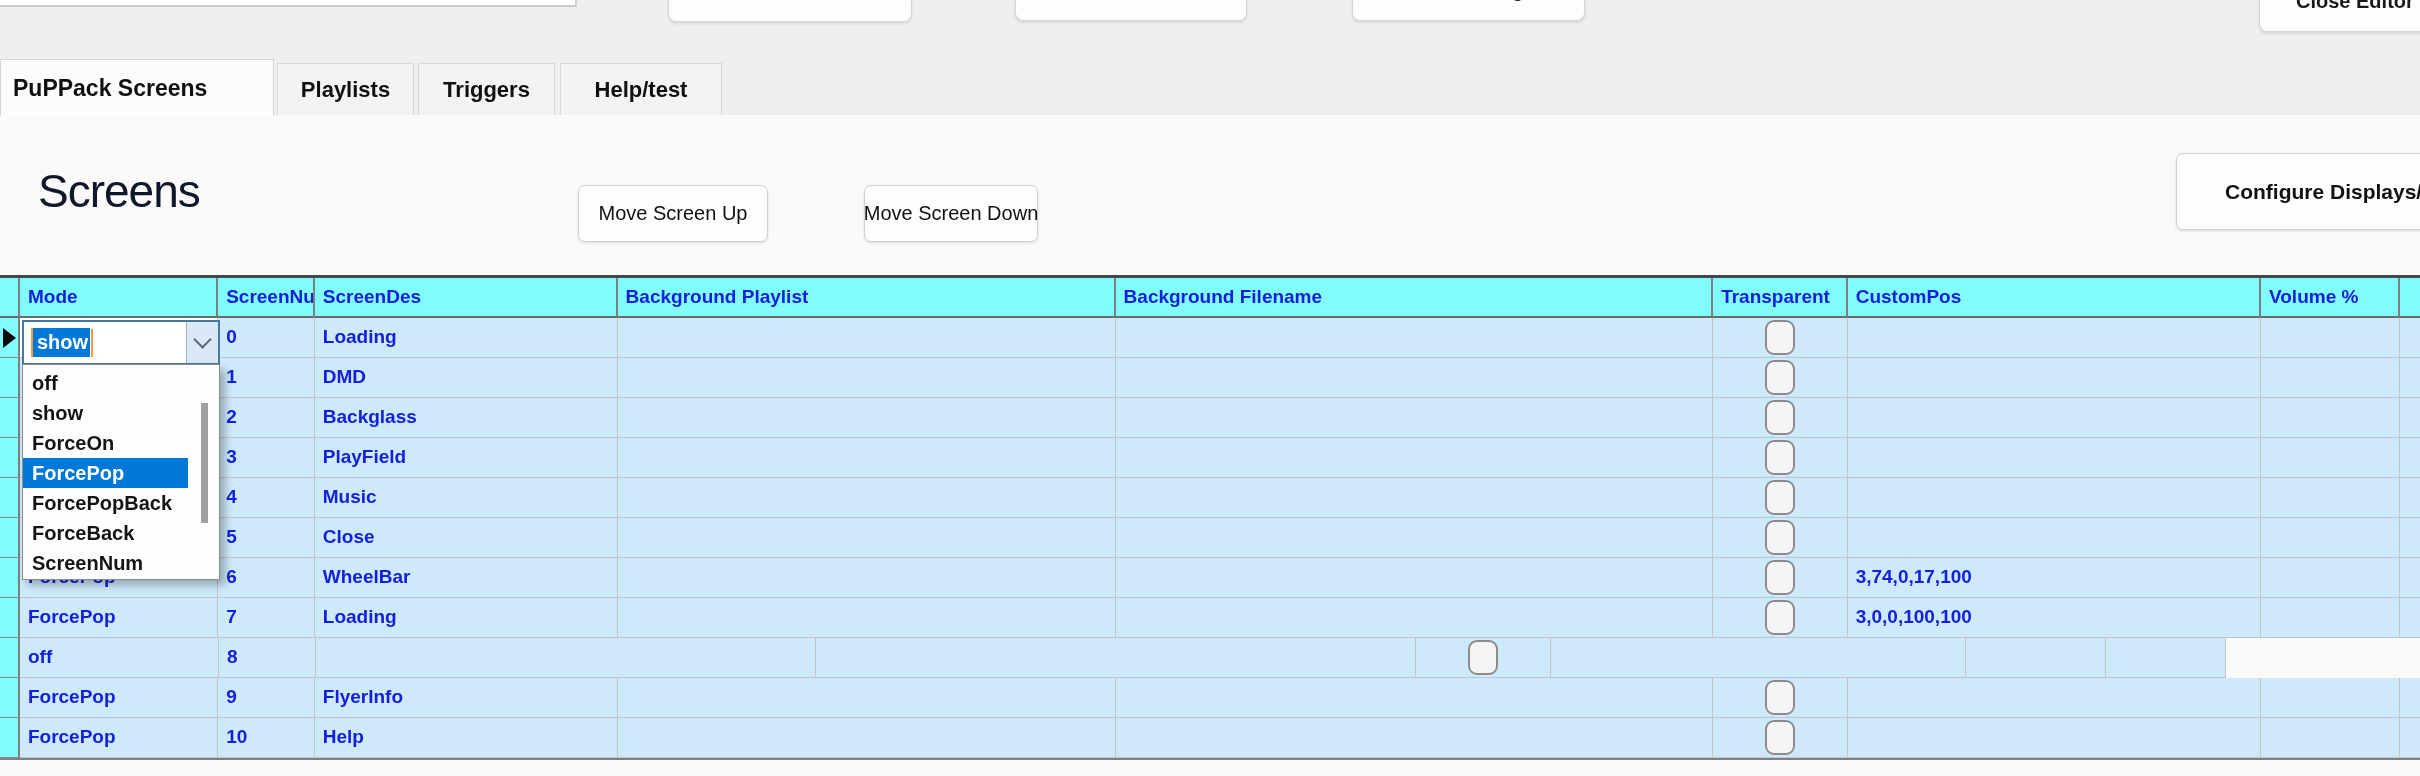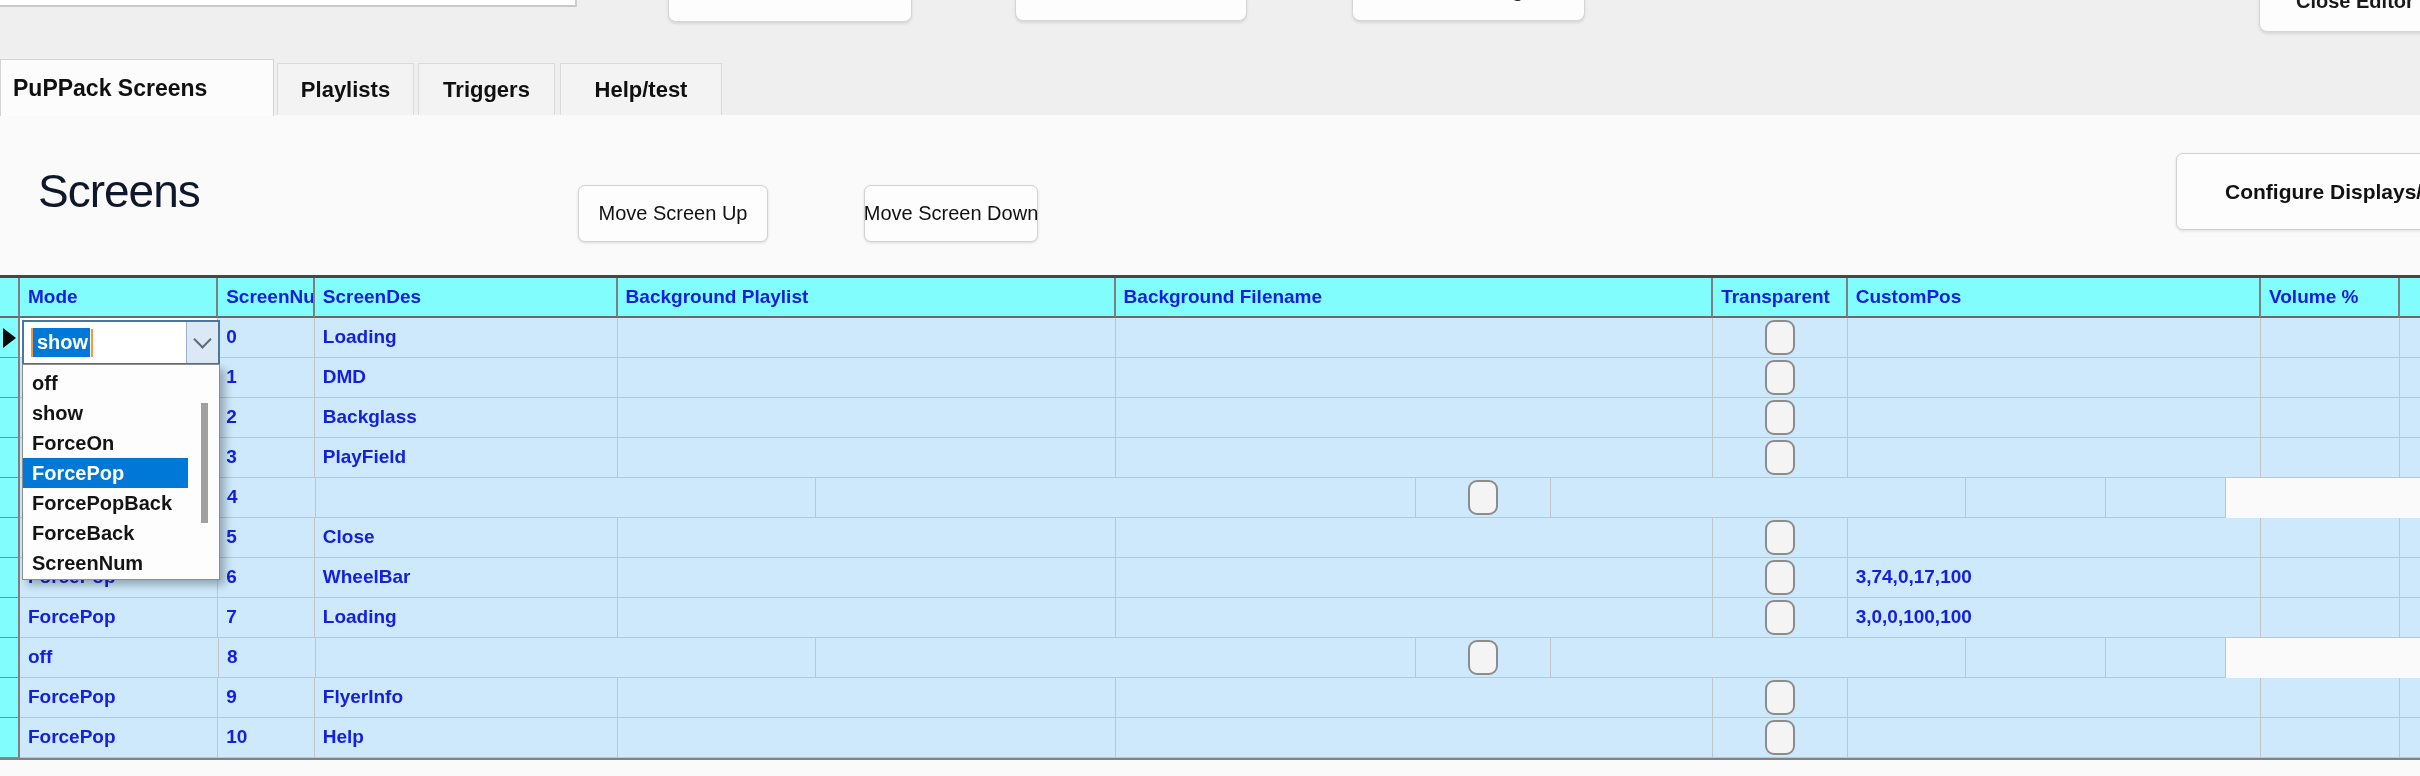--- a/index.html
+++ b/index.html
@@ -181,20 +181,21 @@
         <div class="chk"></div>
       </div>
       <div class="cell bcell" style="width: 415px;"></div>
       <div class="cell bcell" style="width: 140px;"></div>
       <div class="cell bcell" style="width: 120px;"></div>
     </div>
     <div class="grid-row">
       <div class="cell icell" style="width: 20px;"></div>
       <div class="cell bcell" style="width: 199px;"></div>
       <div class="cell bcell" style="width: 97px;">4</div>
+      <div class="cell bcell" style="width: 304px;">Music</div>
       <div class="cell bcell" style="width: 500px;"></div>
       <div class="cell bcell" style="width: 600px;"></div>
       <div class="cell bcell chk-wrap" style="width: 135px;">
         <div class="chk"></div>
       </div>
       <div class="cell bcell" style="width: 415px;"></div>
       <div class="cell bcell" style="width: 140px;"></div>
       <div class="cell bcell" style="width: 120px;"></div>
     </div>
     <div class="grid-row">

